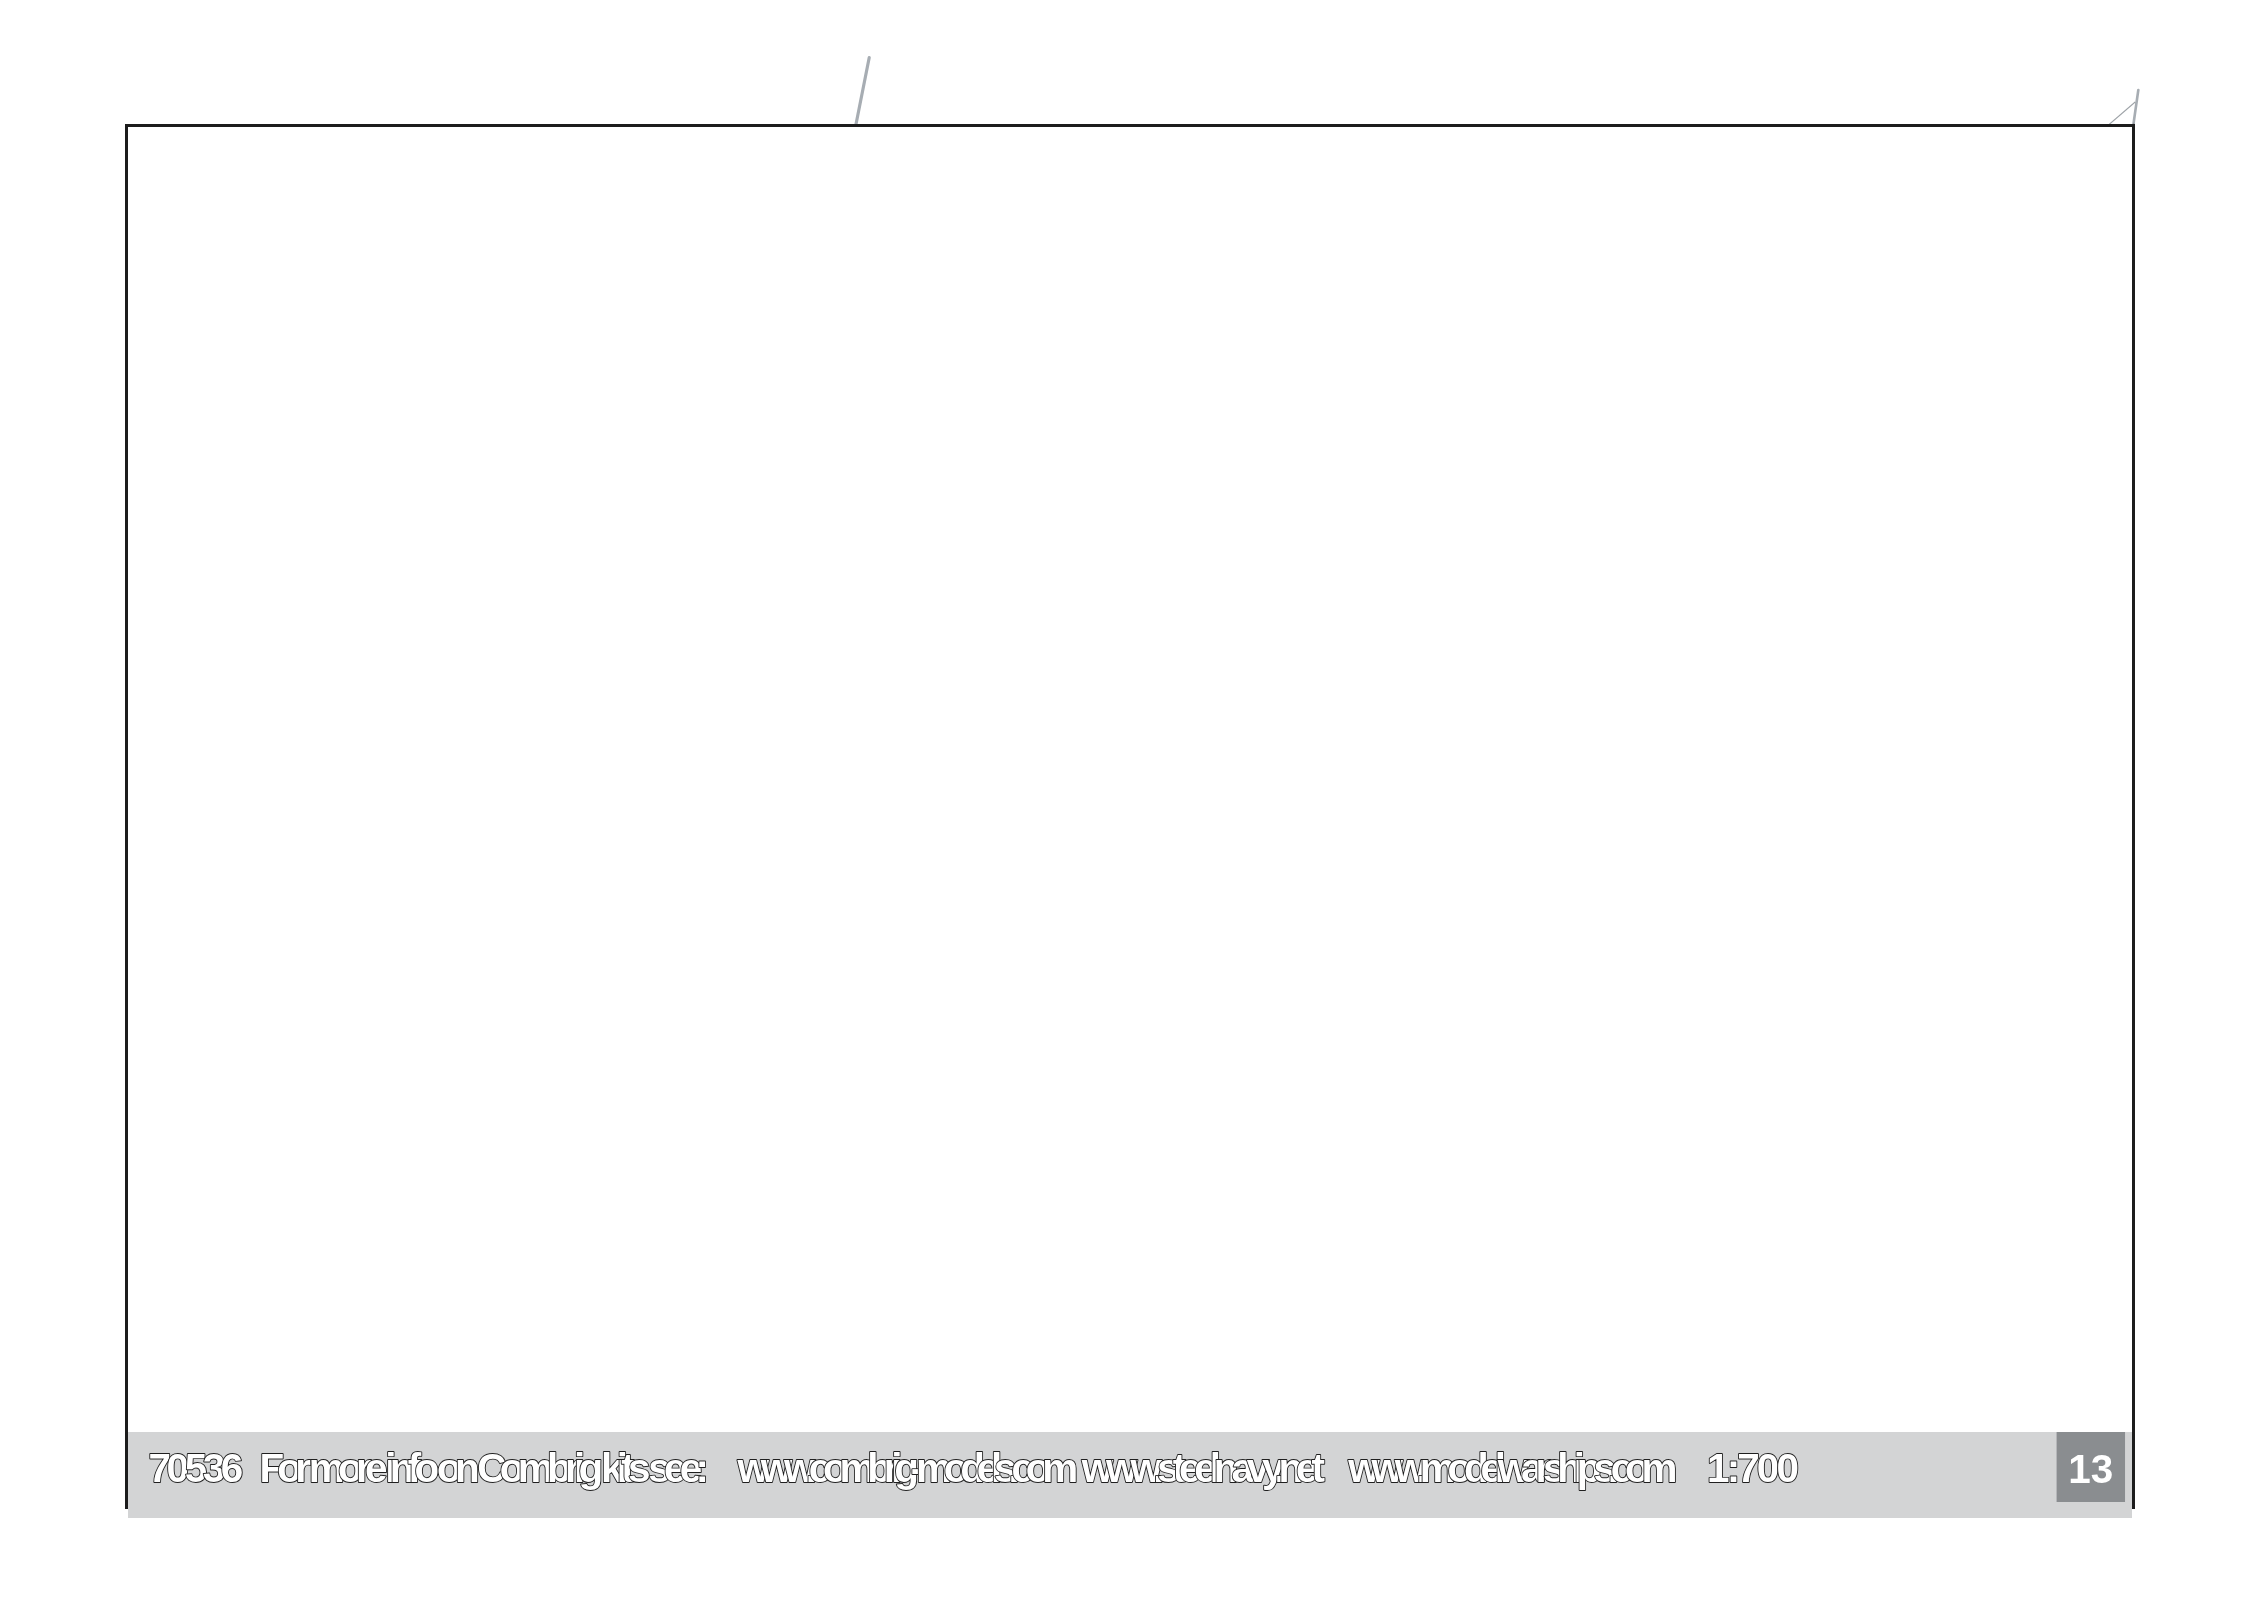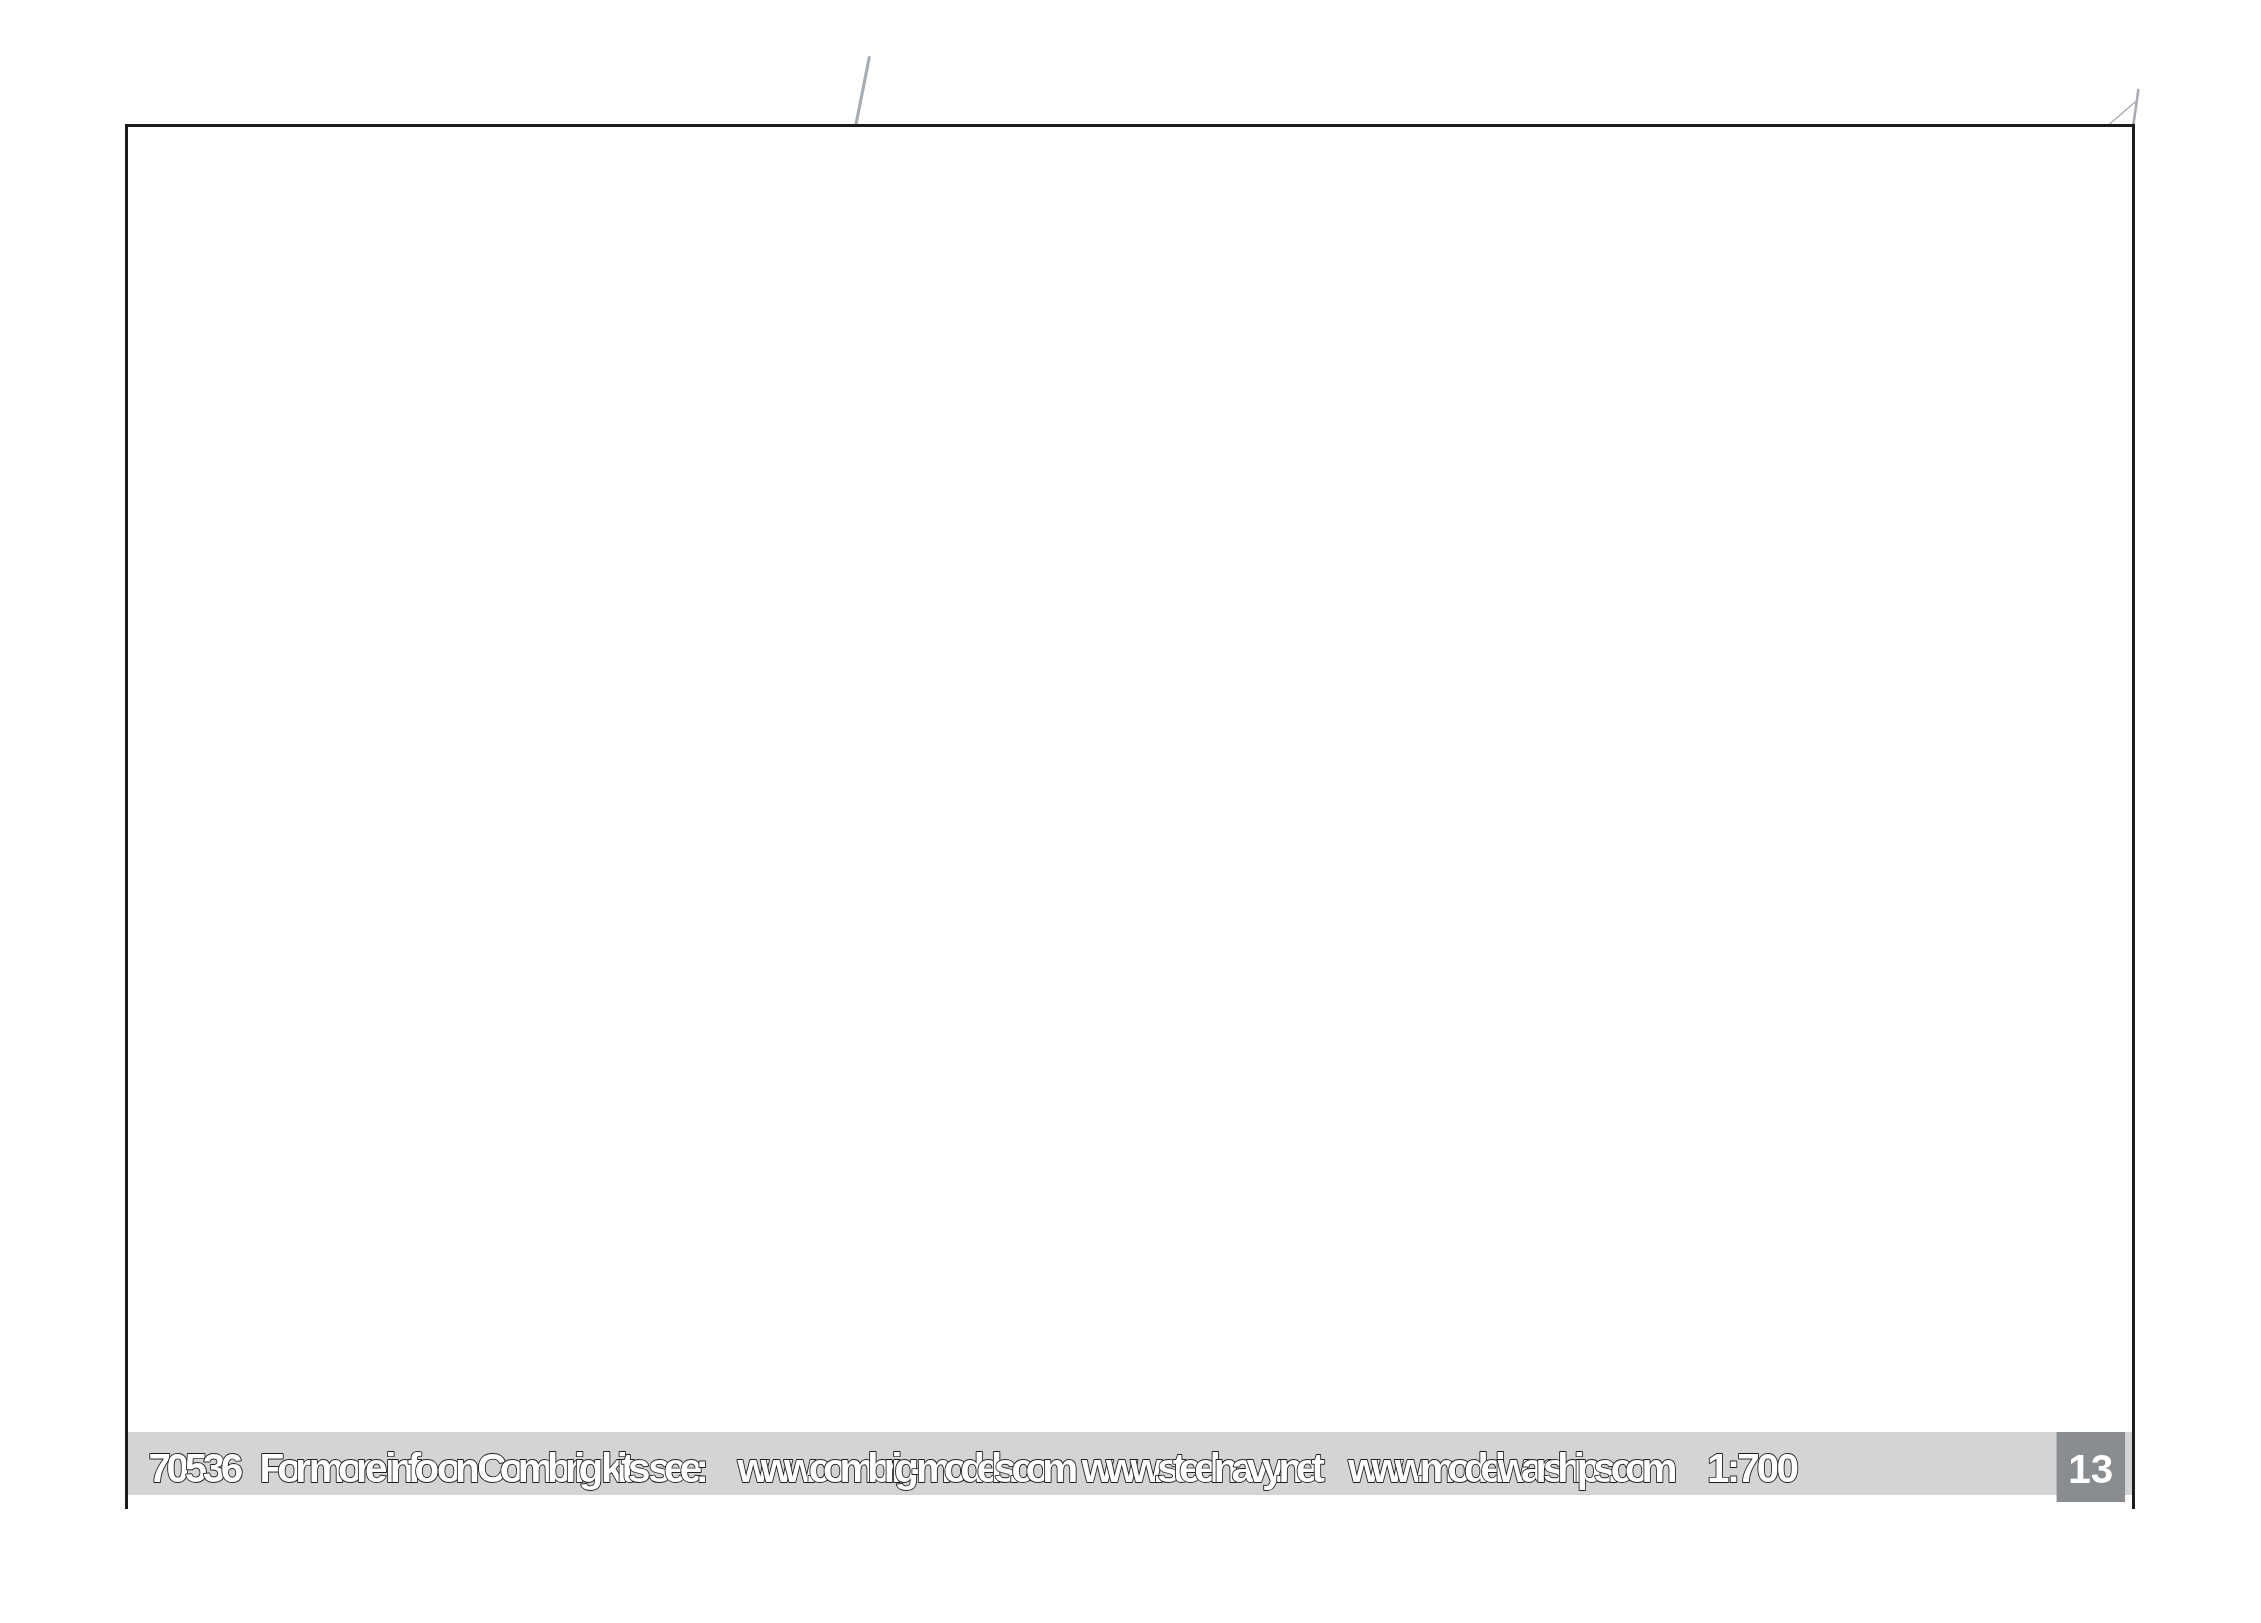--- a/index.html
+++ b/index.html
@@ -7,21 +7,21 @@
     width:2261px;height:1624px;position:relative;
     background:#ffffff;overflow:hidden;
     font-family:"Liberation Sans","DejaVu Sans",sans-serif;
   }
   .frame{
     position:absolute;left:125px;top:124px;width:2010px;height:1385px;
     box-sizing:border-box;border:3.1px solid #1c1c1c;border-bottom:none;
     background:#ffffff;
   }
   .footer{
-    position:absolute;left:128px;top:1432px;width:2004px;height:63px;
+    position:absolute;left:128px;top:1432px;width:2004px;height:86px;
     background:#d3d4d5;
   }
   .footer svg{display:block;width:2004px;height:70px;}
   .footer text{
     font-family:"Liberation Sans","DejaVu Sans",sans-serif;
     font-weight:bold;font-size:78px;letter-spacing:-1px;
     fill:#ffffff;stroke:#1f1f1f;stroke-width:3.5px;
     paint-order:stroke;stroke-linejoin:round;
   }
   .footer text.pagenum{stroke:none;fill:#ffffff;letter-spacing:0;}

